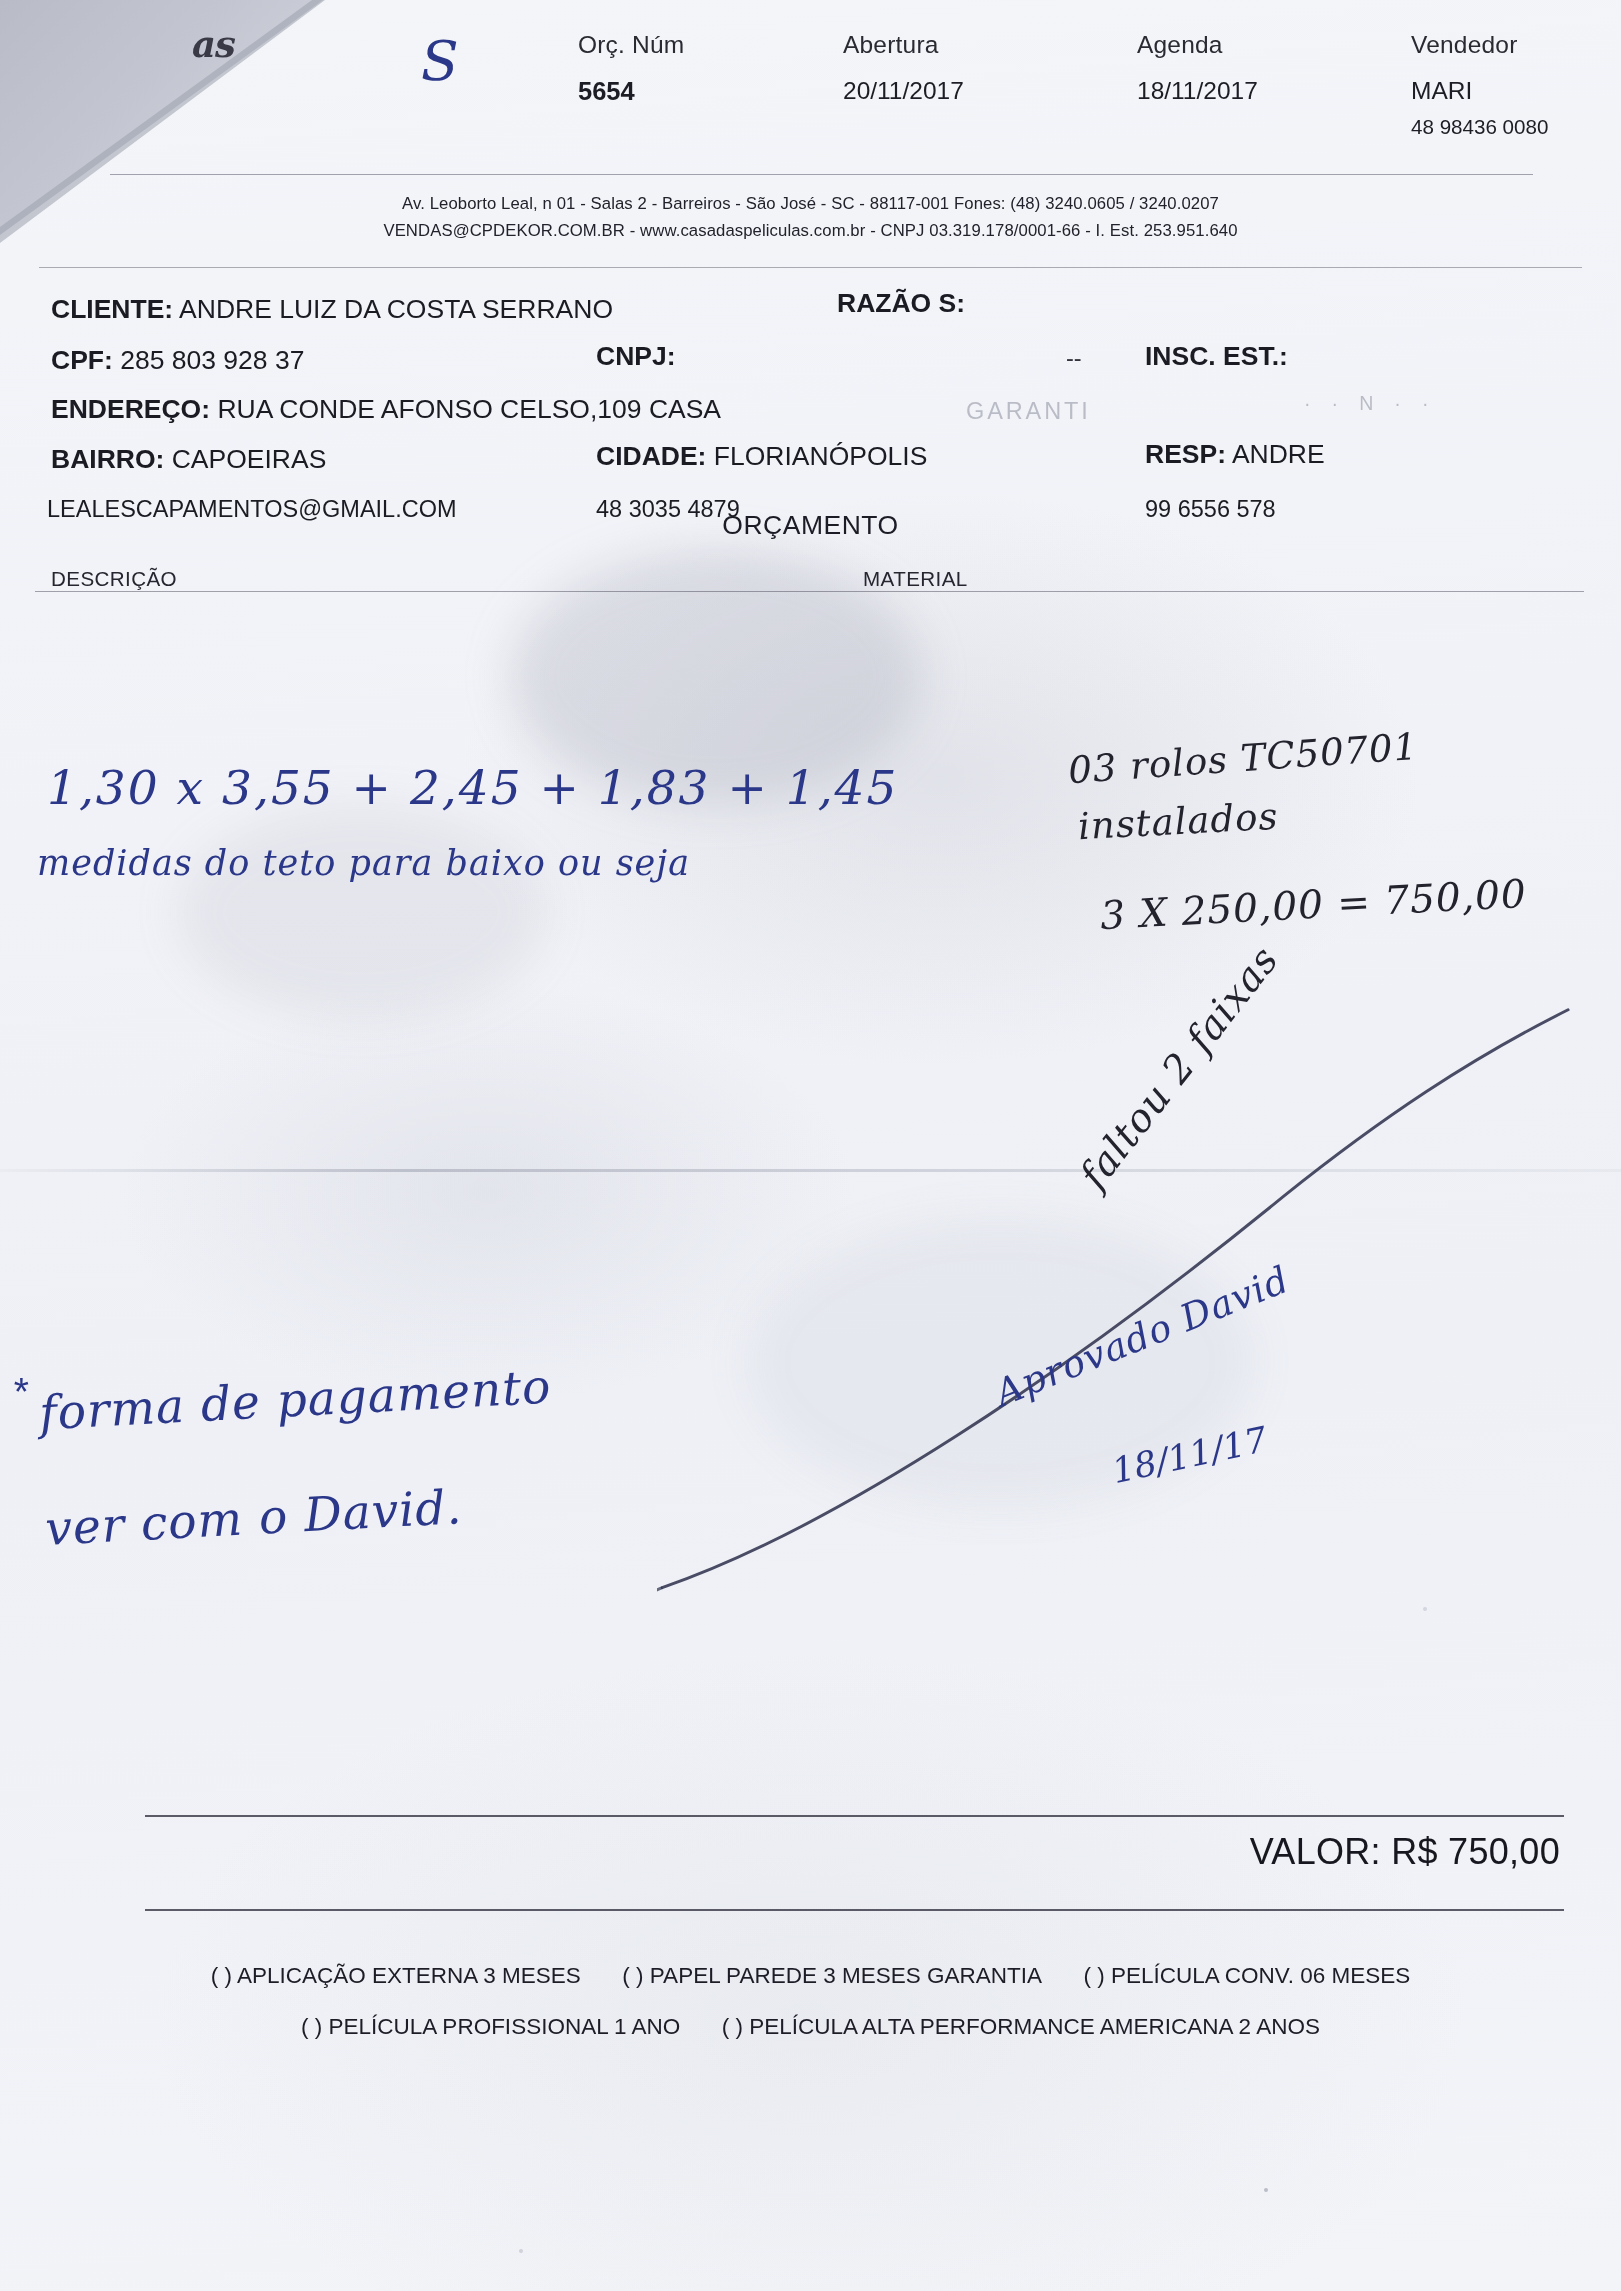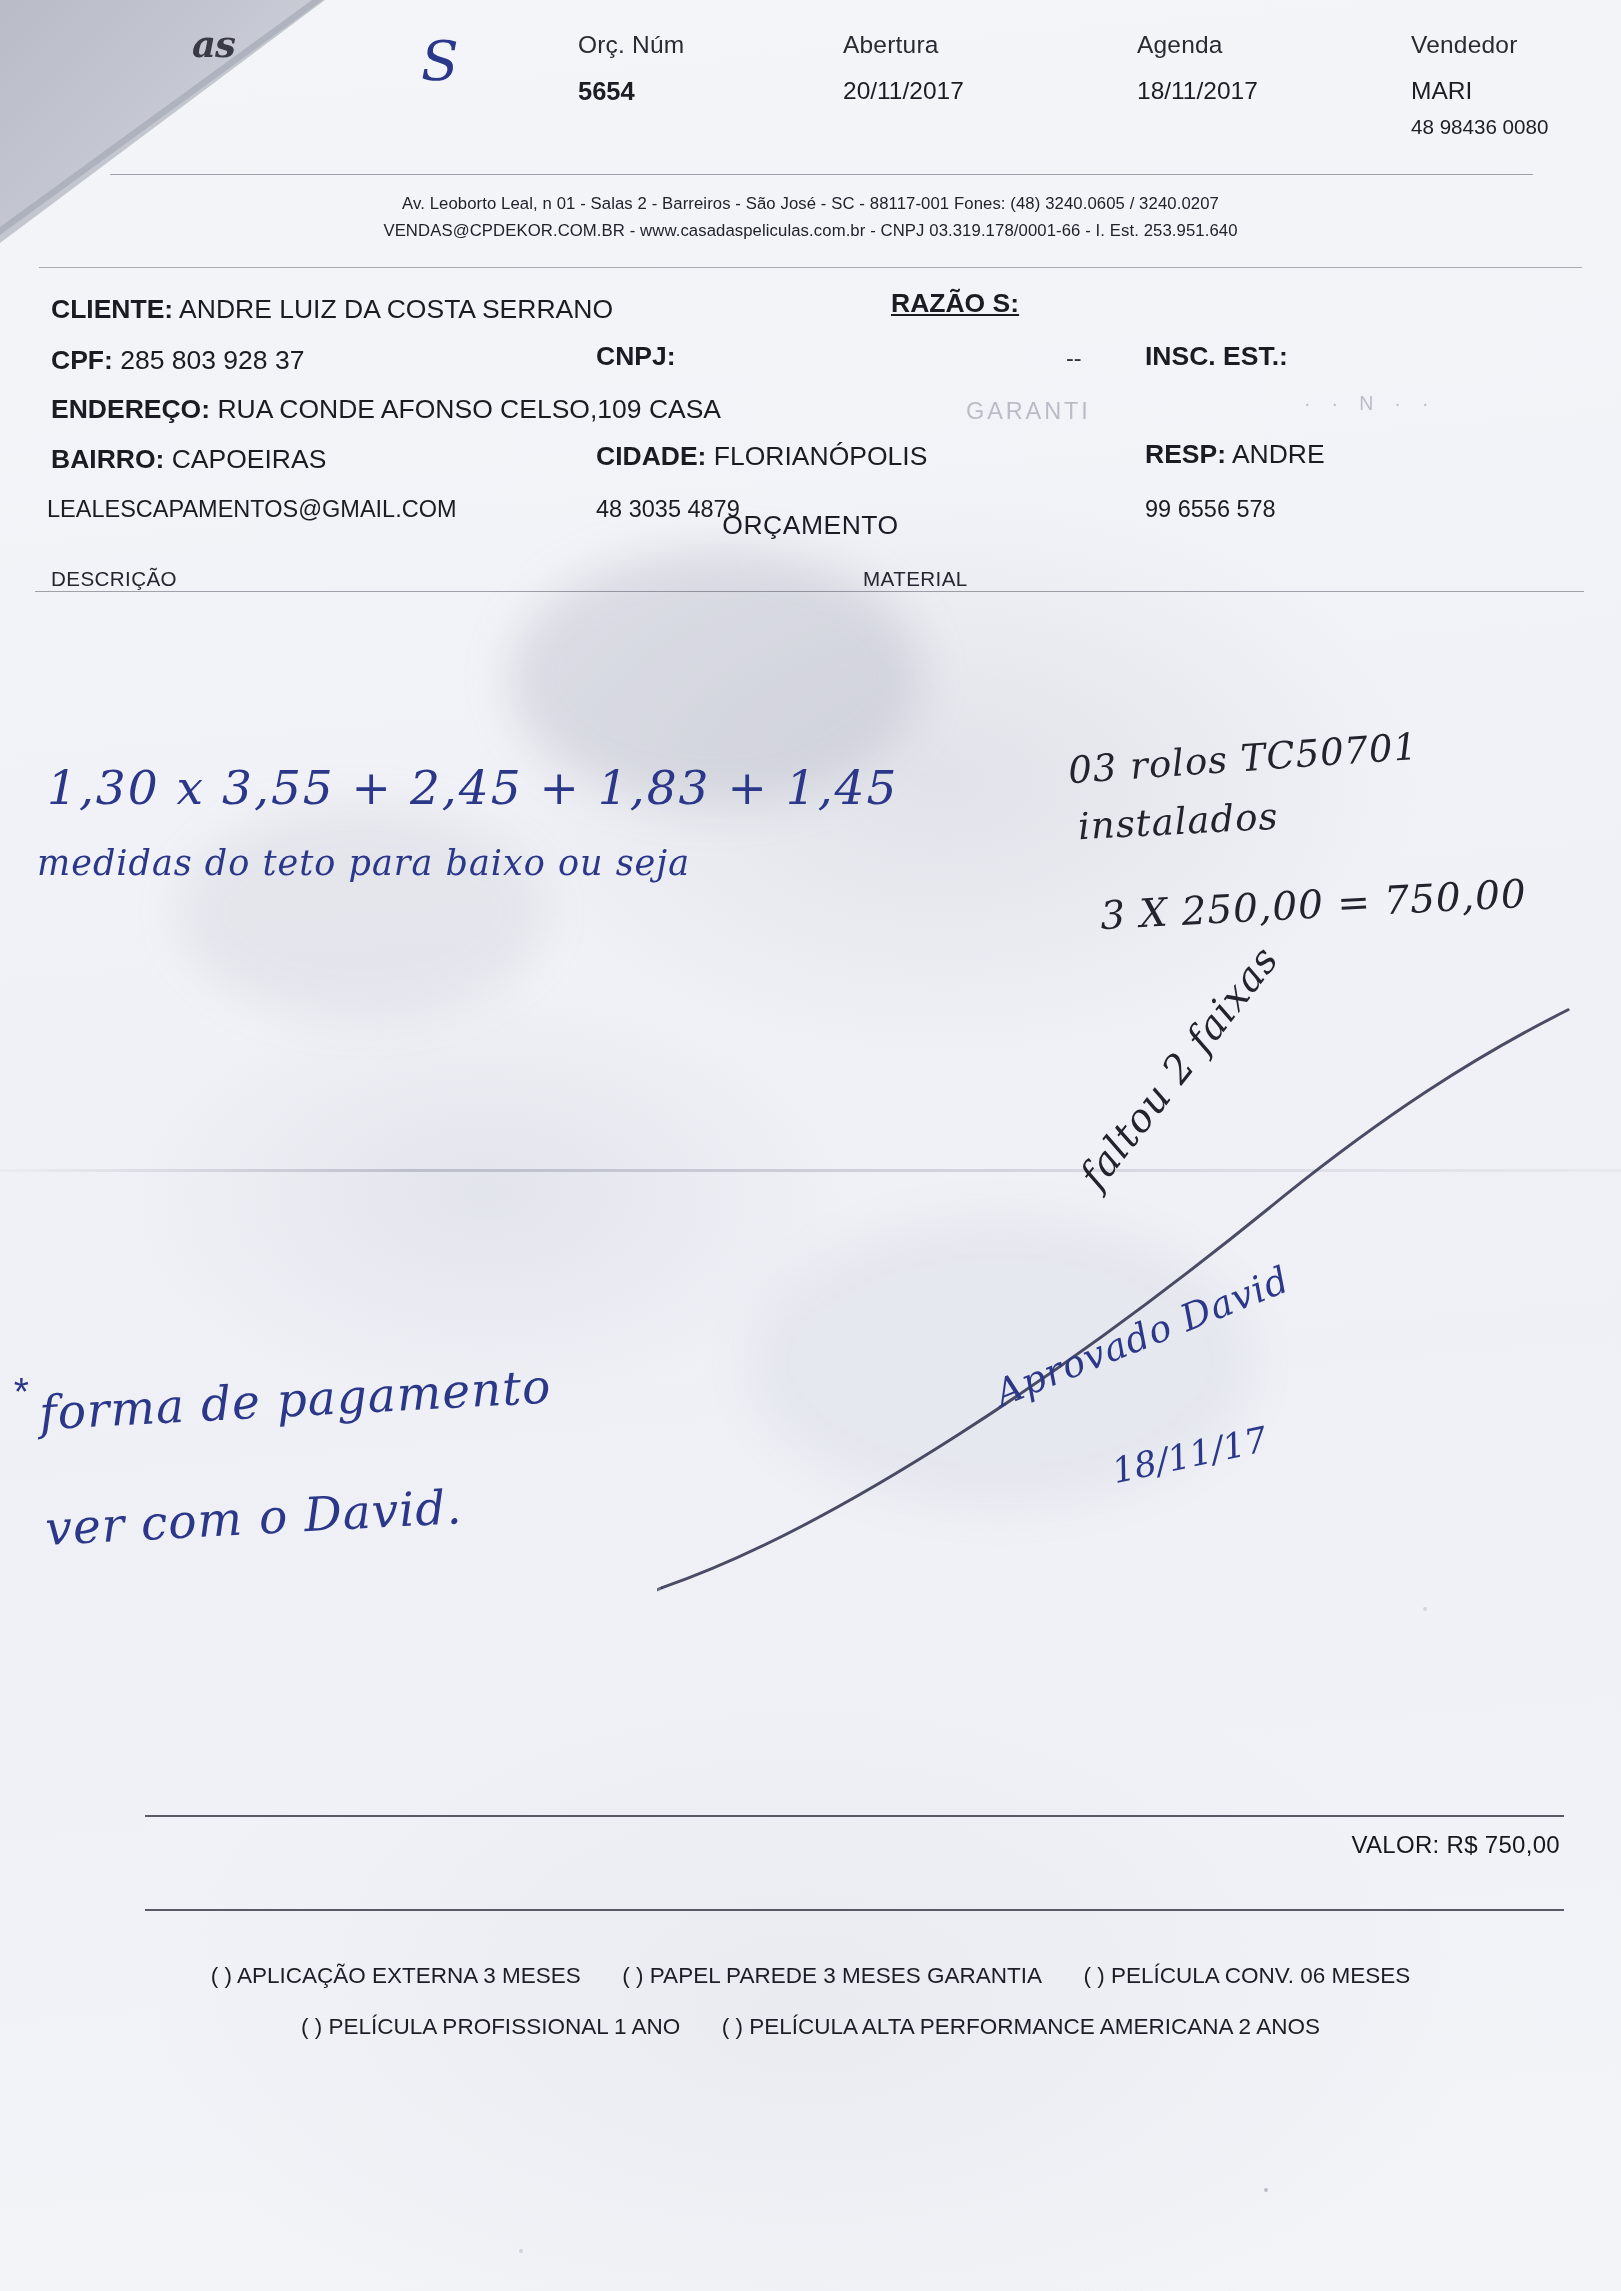--- a/index.html
+++ b/index.html
@@ -156,21 +156,21 @@
   .ghost {
     position: absolute;
     font-size: 23.5px;
     color: rgba(80,85,105,0.35);
     letter-spacing: 2.9px;
     white-space: nowrap;
   }
 
   
   #foot-line1 { position: absolute; left: 145px; right: 57px; top: 1815px; height: 2px; background: rgba(40,40,55,.75); }
-  #valor { position: absolute; right: 61px; top: 1831px; font-size: 24px; color: #17171f; letter-spacing: 0.3px; }
+  #valor { position: absolute; right: 61px; top: 1831px; font-size: 36px; color: #17171f; letter-spacing: 0.3px; }
   #foot-line2 { position: absolute; left: 145px; right: 57px; top: 1909px; height: 2px; background: rgba(40,40,55,.75); }
 
   .guarantee-row { position: absolute; left: 0; right: 0; text-align: center; font-size: 22.5px; color: #1d1d27; }
   #g-row1 { top: 1963px; }
   #g-row2 { top: 2014px; }
   .guarantee-row span.item { margin: 0 17.6px; white-space: nowrap; }
 
   
   .speck { position: absolute; width: 3.9px; height: 3.9px; border-radius: 50%; background: rgba(120,125,145,.45); }
 </style>
@@ -221,21 +221,21 @@
   <div class="company-line" style="top:194px;">Av. Leoborto Leal, n 01 - Salas 2 - Barreiros - São José - SC - 88117-001 Fones: (48) 3240.0605 / 3240.0207</div>
   <div class="company-line" style="top:221px;">VENDAS@CPDEKOR.COM.BR - www.casadaspeliculas.com.br - CNPJ 03.319.178/0001-66 - I. Est. 253.951.640</div>
   <div id="hdr-divider2"></div>
 
   <div id="client">
 
     <div class="fld" style="left:51px; top:9.8px;">
       <b>CLIENTE:</b>
       <span class="val">ANDRE LUIZ DA COSTA SERRANO</span>
     </div>
-    <div class="fld" style="left:891px; top:3.9px;text-decoration:underline;">
+    <div class="fld" style="left:837px; top:3.9px;">
       <b>RAZÃO S:</b>
       <span class="val"></span>
     </div>
 
     <div class="fld" style="left:51px; top:61px;">
       <b>CPF:</b>
       <span class="val">285 803 928 37</span>
     </div>
     <div class="fld" style="left:596px; top:57px;">
       <b>CNPJ:</b>

